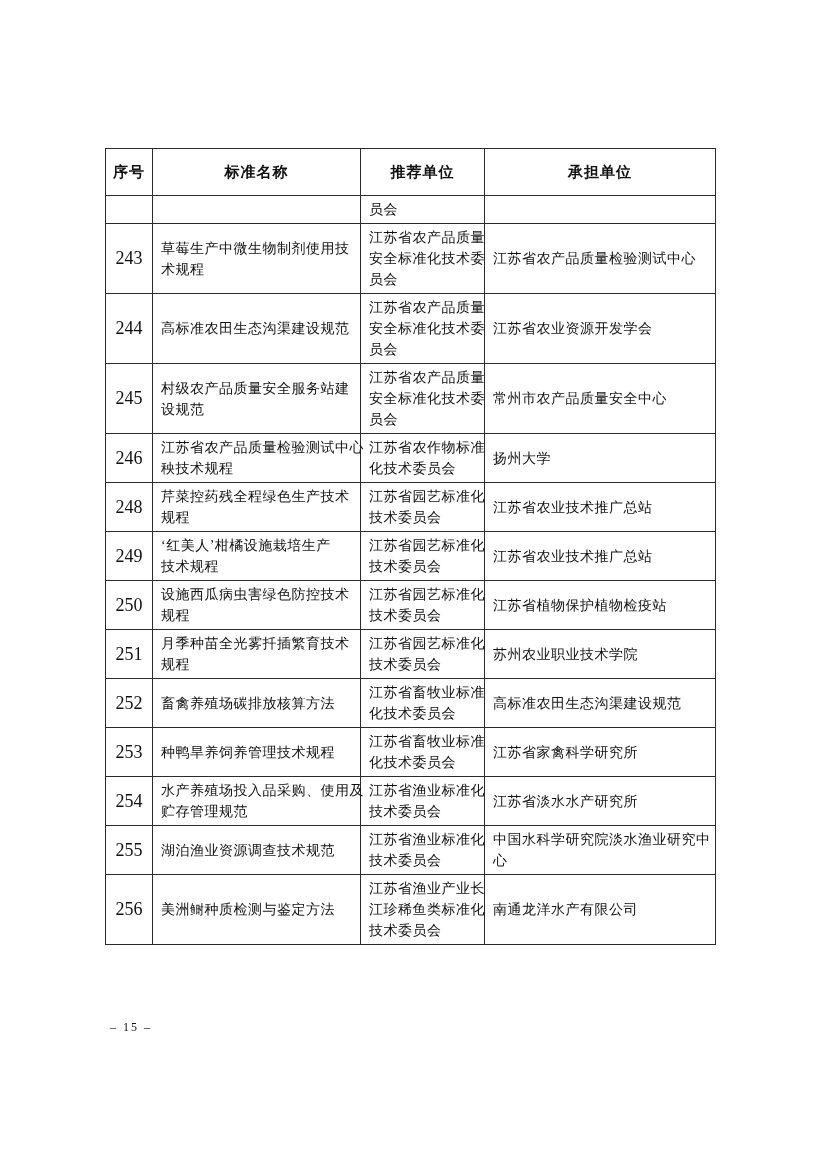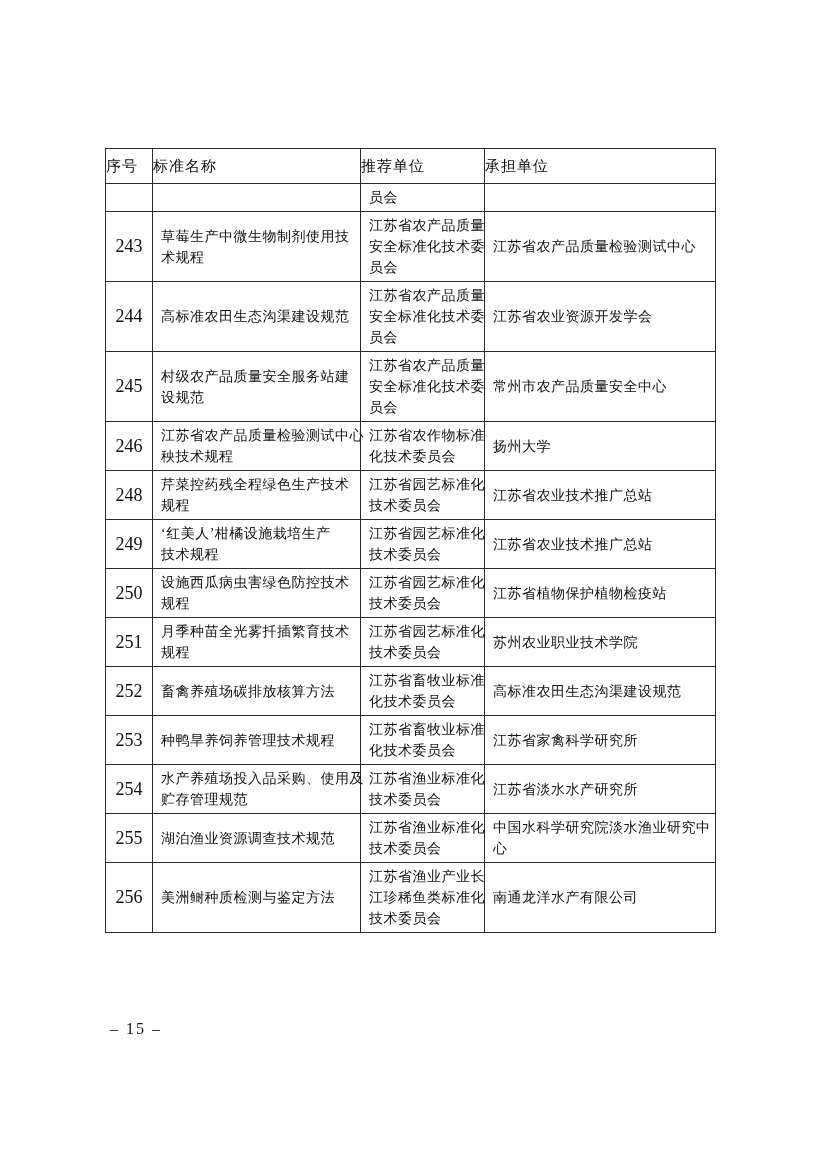--- a/index.html
+++ b/index.html
@@ -24,43 +24,43 @@
   }
   .std-table th, .std-table td {
     border: 1px solid #2b2b2b;
     vertical-align: middle;
     font-size: 14px;
     line-height: 21px;
     letter-spacing: 0.5px;
     color: #111111;
   }
   .std-table th {
-    font-weight: normal;
-    text-align: left;
-    height: 35px;
+    font-weight: bold;
+    text-align: center;
+    height: 47px;
     font-size: 15px;
     letter-spacing: 1px;
     padding: 2px 0;
   }
   .std-table td {
     white-space: pre;
     padding: 3px 2px 3px 8px;
     text-align: left;
   }
   .std-table td.num {
     text-align: center;
     padding: 3px 0;
     font-size: 18px;
     letter-spacing: 0;
   }
   tr.carryover td { height: 25px; }
   .footer-pageno {
     position: absolute;
     left: 110px; top: 1020px;
-    font-size: 16px;
+    font-size: 12px;
     letter-spacing: 2px;
     color: #111111;
   }
 </style>
 </head>
 <body>
 
 <div class="page">
 
   <table class="std-table">

